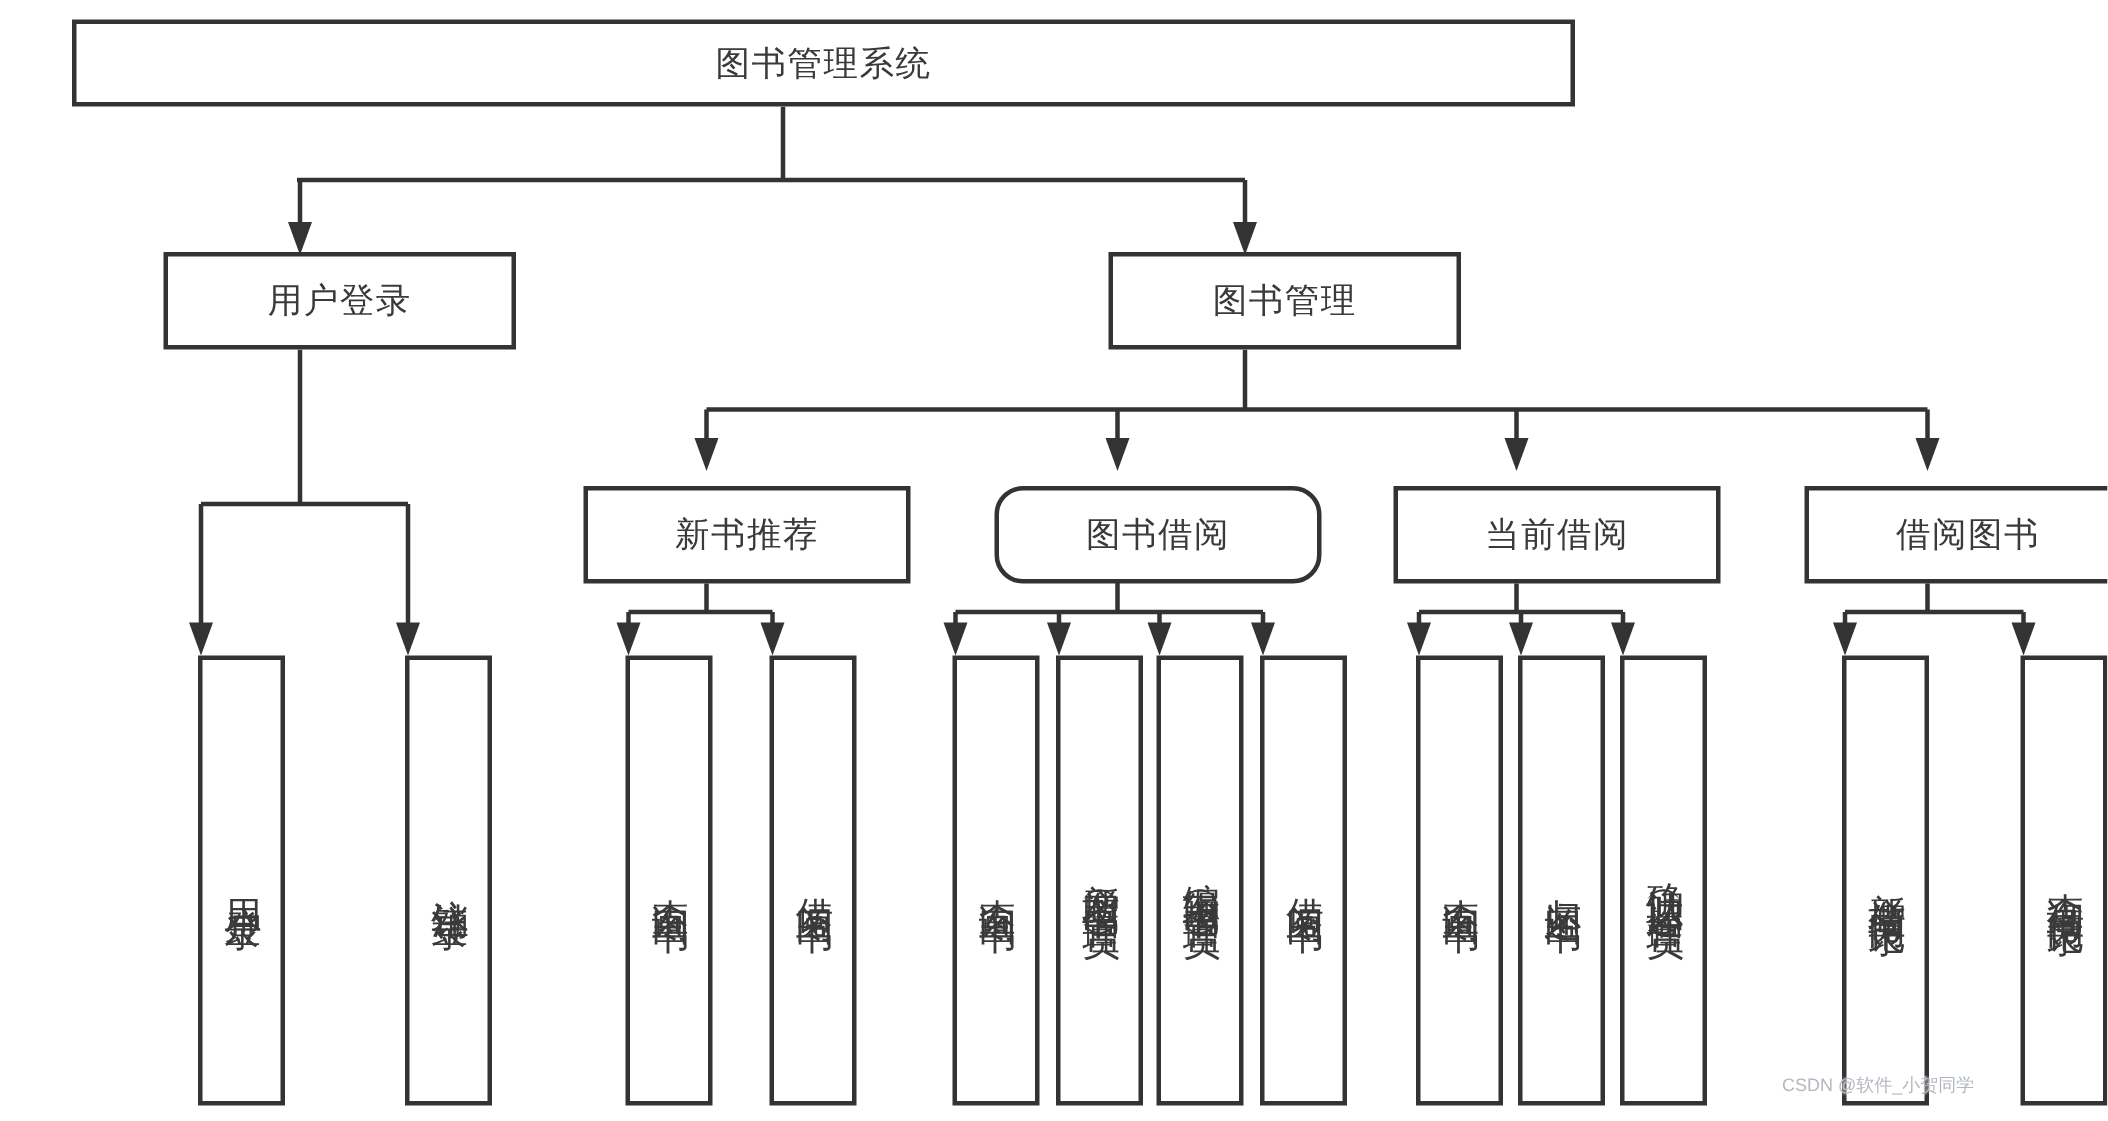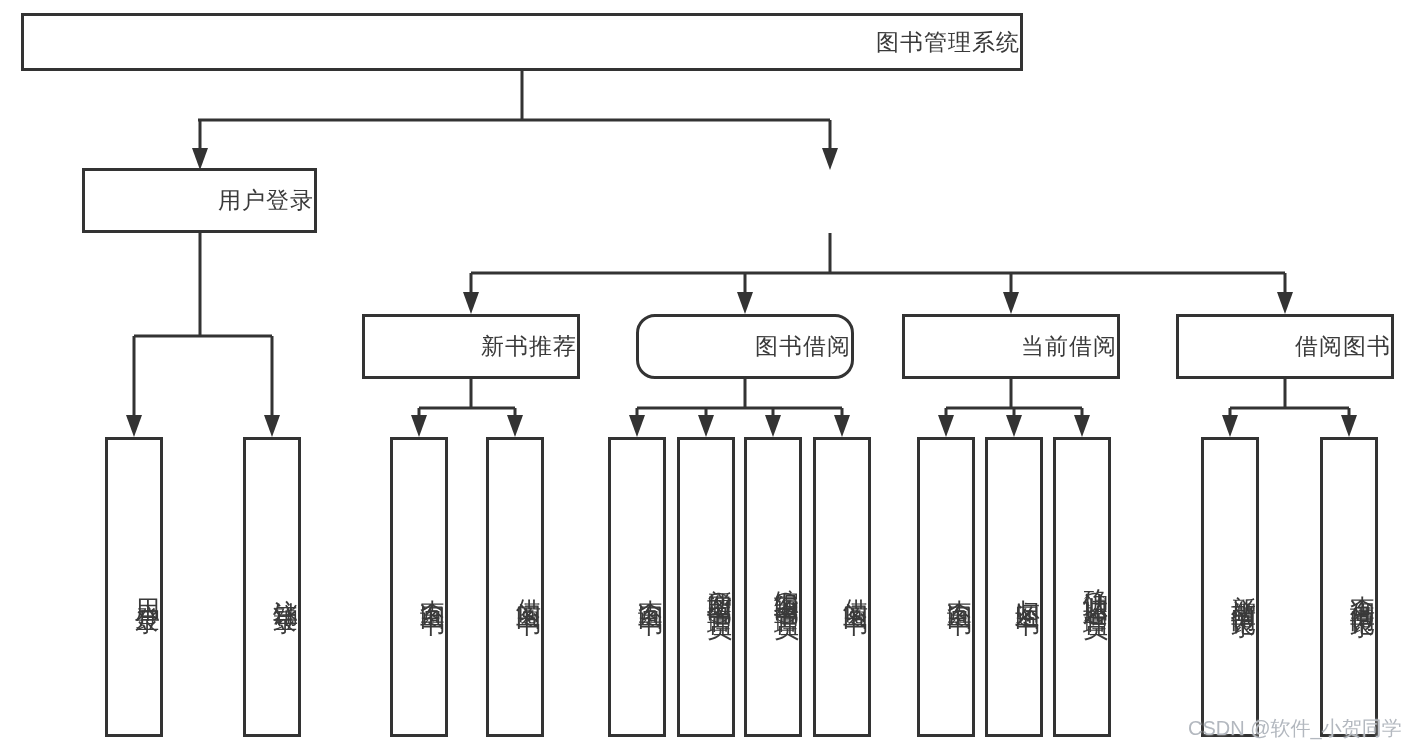--- a/index.html
+++ b/index.html
@@ -18,30 +18,31 @@
     width: 1405px; height: 747px;
     z-index: 1;
   }
   .node {
     position: absolute;
     box-sizing: border-box;
     border: 3px solid #333333;
     background: #ffffff;
     display: flex;
     align-items: center;
-    justify-content: flex-end;
+    justify-content: center;
     z-index: 2;
     font-size: 23px;
     letter-spacing: 1px;
     white-space: nowrap;
+    margin-left: 27px;
   }
   .node-root   { left: 21px;  top: 13px;  width: 1002px; height: 58px; }
   .node-l2-a   { left: 82px;  top: 168px; width: 235px;  height: 65px; }
   .node-l2-b   { left: 712px; top: 168px; width: 235px;  height: 65px; }
-  .node-l3     { top: 314px;  width: 218px; height: 65px; }
+  .node-l3     { top: 324px;  width: 218px; height: 65px; }
   .node-l3-a   { left: 362px; }
   .node-l3-b   { left: 636px; border-radius: 19px; }
   .node-l3-c   { left: 902px; }
   .node-l3-d   { left: 1176px; }
   .leaf {
     top: 437px;
     width: 58px;
     height: 300px;
   }
   .leaf span {
@@ -62,21 +63,21 @@
   .leaf-9  { left: 917px; }
   .leaf-10 { left: 985px; }
   .leaf-11 { left: 1053px; }
   .leaf-12 { left: 1201px; }
   .leaf-13 { left: 1320px; }
   .watermark {
     position: absolute;
     left: 1188px;
     top: 715px;
     z-index: 3;
-    font-size: 20px;
+    font-size: 12px;
     color: #b3b8bf;
     text-shadow: 0 0 2px #ffffff;
     white-space: nowrap;
   }
 </style>
 </head>
 <body>
 
 <div class="canvas">
 
@@ -112,20 +113,23 @@
       <polygon points="1341,415 1357,415 1349,437"></polygon>
     </g>
   </svg>
 
   <div class="node node-root">
     <span>图书管理系统</span>
   </div>
 
   <div class="node node-l2-a">
     <span>用户登录</span>
+  </div>
+  <div class="node node-l2-b">
+    <span>图书管理</span>
   </div>
 
   <div class="node node-l3 node-l3-a">
     <span>新书推荐</span>
   </div>
   <div class="node node-l3 node-l3-b">
     <span>图书借阅</span>
   </div>
   <div class="node node-l3 node-l3-c">
     <span>当前借阅</span>

